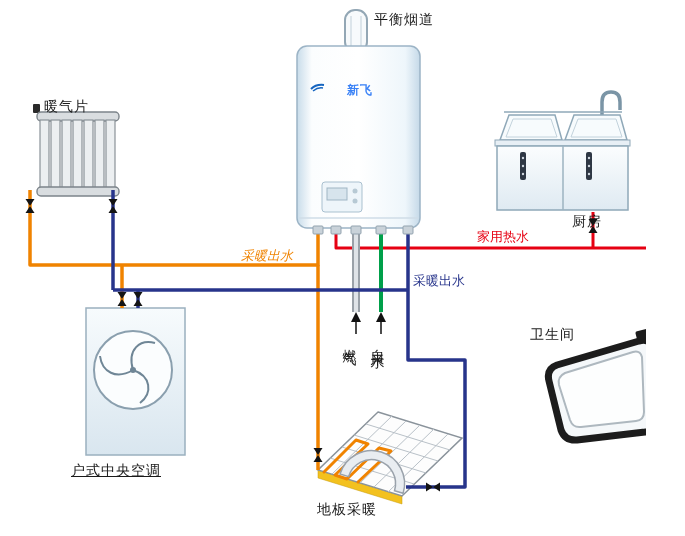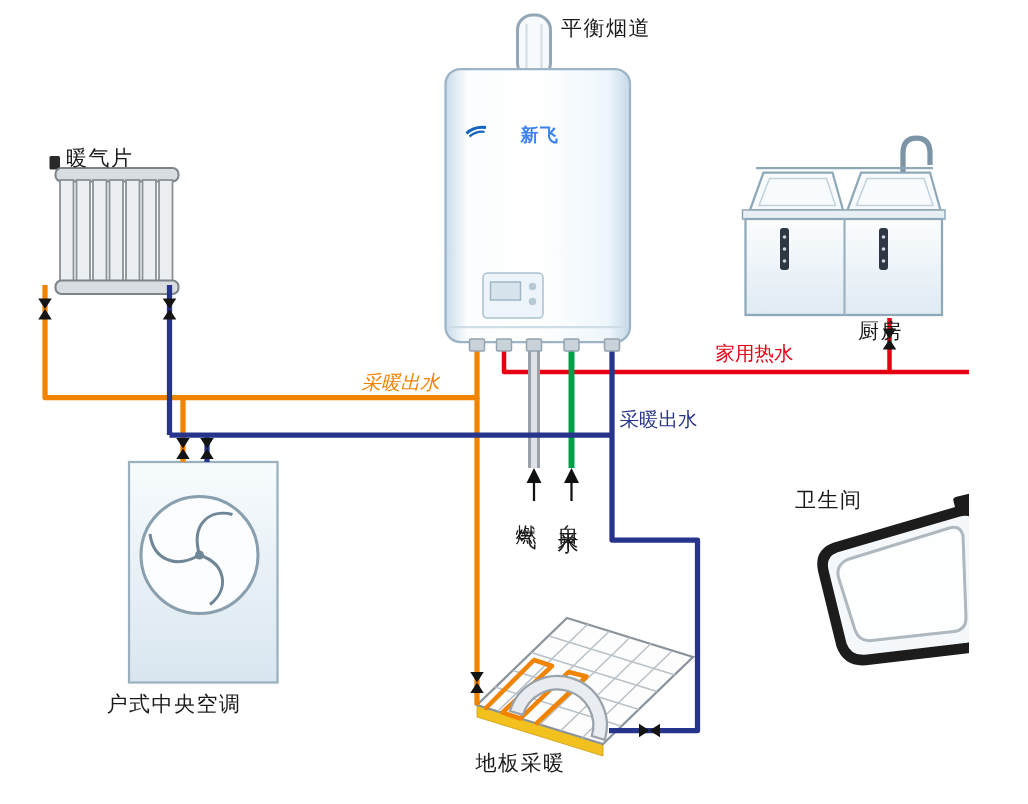--- a/index.html
+++ b/index.html
@@ -204,21 +204,21 @@
 
   <div class="lbl" style="left:374px;top:11px;">平衡烟道</div>
   <div class="lbl" style="left:44px;top:98px;">暖气片</div>
   <div class="lbl" style="left:572px;top:213px;">厨房</div>
   <div class="lbl lbl-small lbl-red" style="left:477px;top:230px;">家用热水</div>
   <div class="lbl lbl-small lbl-orange" style="left:241px;top:249px;font-style:italic;">采暖出水</div>
   <div class="lbl lbl-small lbl-blue" style="left:413px;top:274px;">采暖出水</div>
   <div class="lbl v-label" style="left:342px;top:338px;">燃气</div>
   <div class="lbl v-label" style="left:370px;top:338px;">自来水</div>
   <div class="lbl" style="left:530px;top:326px;text-align:center;">卫生间</div>
-  <div class="lbl" style="left:71px;top:462px;">户式中央空调</div>
+  <div class="lbl" style="left:71px;top:462px;text-decoration:underline;">户式中央空调</div>
   <div class="lbl" style="left:317px;top:501px;">地板采暖</div>
 
   <div class="brand">
     <span style="display:inline-flex;">
       <svg width="16" height="10" viewBox="0 0 16 10">
         <path d="M1,7 Q6,2 14,3" stroke="#1565c0" stroke-width="2" fill="none"></path>
         <path d="M3,9 Q8,5 13,6" stroke="#1565c0" stroke-width="1.5" fill="none"></path>
       </svg>
     </span>
     <span>新飞</span>

